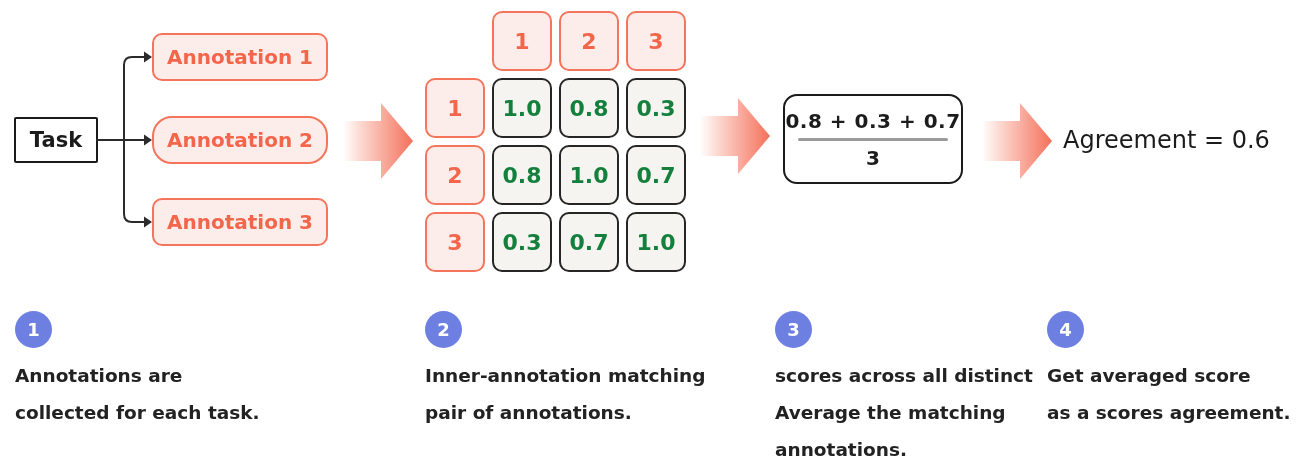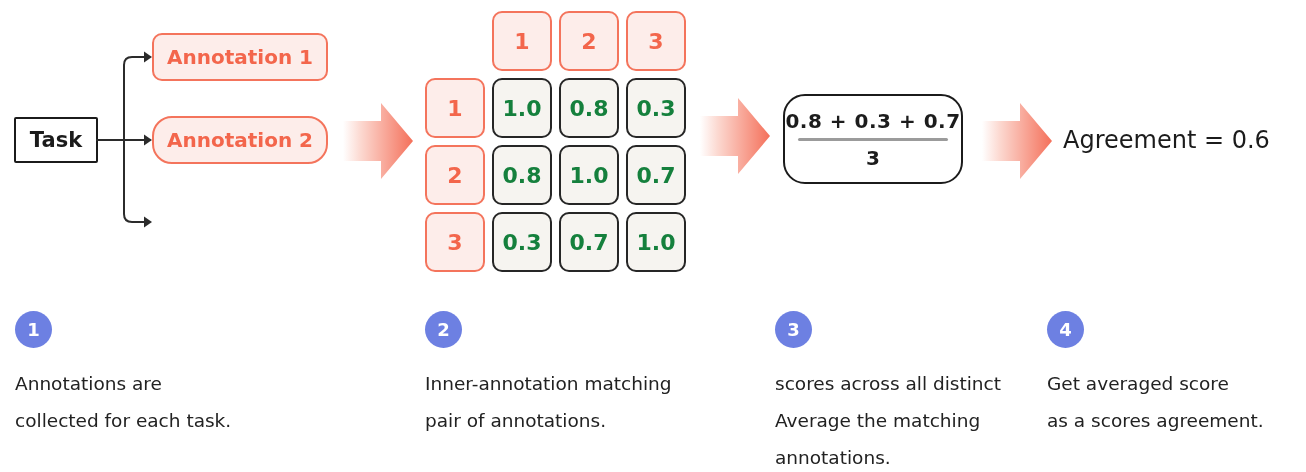--- a/index.html
+++ b/index.html
@@ -74,21 +74,21 @@
     color: #15803d;
   }
   .m-empty { background: transparent; }
 
   
   .fraction-box {
     position: absolute;
     left: 783px; top: 94px;
     width: 180px; height: 90px;
     border: 2px solid #1b1b1b;
-    border-radius: 22px;
+    border-radius: 14px;
     background: #ffffff;
     display: flex; flex-direction: column; align-items: center; justify-content: center;
   }
   .fraction-num { font-size: 20px; font-weight: 600; color: #1c1c1c; letter-spacing: 0.5px; }
   .fraction-bar { width: 150px; height: 3px; background: #9b9b9b; border-radius: 2px; margin: 5px 0; }
   .fraction-den { font-size: 20px; font-weight: 600; color: #1c1c1c; }
 
   
   .agreement {
     position: absolute;
@@ -105,25 +105,25 @@
 
   .step-circle {
     width: 37px; height: 37px;
     border-radius: 50%;
     background: #6d80e2;
     color: #ffffff;
     display: flex; align-items: center; justify-content: center;
     font-size: 18px; font-weight: 700;
   }
   .step-text {
-    margin-top: 17px;
+    margin-top: 9px;
     font-size: 18.5px;
     line-height: 37px;
     color: #222222;
-    font-weight: 400;
+    font-weight: 700;
     white-space: nowrap;
   }
 </style>
 </head>
 <body>
 
 <svg width="0" height="0" style="position:absolute" aria-hidden="true">
   <defs>
     <linearGradient id="arrowGrad" x1="0" y1="0" x2="1" y2="0">
       <stop offset="0" stop-color="#ffffff"></stop>
@@ -147,20 +147,23 @@
     <polygon points="48,108.5 56,114 48,119.5" fill="#2b2b2b"></polygon>
     <polygon points="48,190.5 56,196 48,201.5" fill="#2b2b2b"></polygon>
   </svg>
 
   <div class="anno-box anno-1">
     <span>Annotation 1</span>
   </div>
   <div class="anno-box anno-2">
     <span>Annotation 2</span>
   </div>
+  <div class="anno-box anno-3">
+    <span>Annotation 3</span>
+  </div>
 
   <svg class="flow-arrow arrow-1" width="70" height="76" viewBox="0 0 70 76">
     <path d="M0 18 H38 V0 L70 38 L38 76 V58 H0 Z" fill="url(#arrowGrad)"></path>
   </svg>
   <svg class="flow-arrow arrow-2" width="70" height="76" viewBox="0 0 70 76">
     <path d="M0 18 H38 V0 L70 38 L38 76 V58 H0 Z" fill="url(#arrowGrad)"></path>
   </svg>
   <svg class="flow-arrow arrow-3" width="70" height="76" viewBox="0 0 70 76">
     <path d="M0 18 H38 V0 L70 38 L38 76 V58 H0 Z" fill="url(#arrowGrad)"></path>
   </svg>

